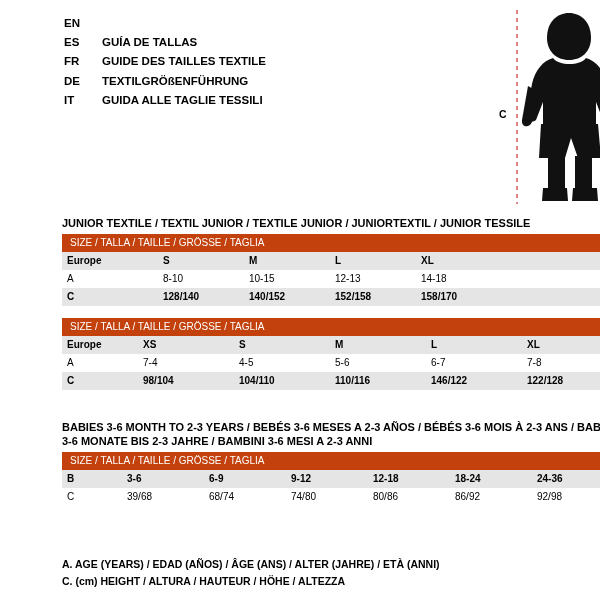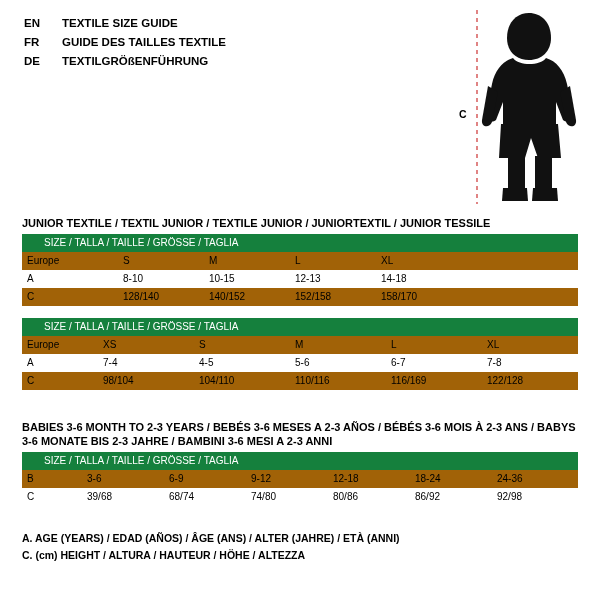--- a/index.html
+++ b/index.html
@@ -4,21 +4,21 @@
 <style>
   html,body{margin:0;padding:0;}
   body{
     width:600px;height:600px;
     background:#ffffff;
     font-family:"Liberation Sans", sans-serif;
     color:#000000;
     overflow:hidden;
     position:relative;
   }
-  .page{position:relative;width:516px;height:600px;}
+  .page{position:relative;width:516px;height:600px;margin-left:40px;}
 
   
   .langs{
     position:absolute;left:24px;top:14px;
     font-size:11.5px;font-weight:bold;
     line-height:19.2px;
   }
   .lang-row{display:flex;}
   .lang-code{width:38px;flex:0 0 38px;}
   .lang-text{white-space:nowrap;}
@@ -44,52 +44,59 @@
     table-layout:fixed;
   }
   table.size td{
     font-size:10px;
     padding:3px 0 3px 5px;
     line-height:12px;
     vertical-align:middle;
     white-space:nowrap;
   }
   tr.hdr td{
-    background:#15803d;
+    background:#c2410c;
     color:#ffffff;
     font-size:10px;
     font-weight:normal;
-    padding:3px 0 3px 22px;
-  }
-  tr.shade td{background:#a16207;}
+    padding:3px 0 3px 8px;
+  }
+  tr.shade td{background:#e5e5e5;font-weight:bold;}
   tr.plain td{background:#ffffff;}
 
   
   .notes{
-    position:absolute;left:22px;top:530px;
+    position:absolute;left:22px;top:556px;
     font-size:10.5px;font-weight:bold;line-height:16.5px;
   }
 </style>
 </head>
 <body>
 
 <div class="page">
 
   <div class="langs">
     <div class="lang-row">
       <span class="lang-code">EN</span>
-      <span class="lang-text">TEXTILE SIZE GUIDE</span>
+    </div>
+    <div class="lang-row">
+      <span class="lang-code">ES</span>
+      <span class="lang-text">GUÍA DE TALLAS</span>
     </div>
     <div class="lang-row">
       <span class="lang-code">FR</span>
       <span class="lang-text">GUIDE DES TAILLES TEXTILE</span>
     </div>
     <div class="lang-row">
       <span class="lang-code">DE</span>
       <span class="lang-text">TEXTILGRÖßENFÜHRUNG</span>
+    </div>
+    <div class="lang-row">
+      <span class="lang-code">IT</span>
+      <span class="lang-text">GUIDA ALLE TAGLIE TESSILI</span>
     </div>
   </div>
 
   <div class="figure-area">
     <svg width="135" height="200" viewBox="0 0 135 200">
 
       <line x1="22" y1="2" x2="22" y2="196" stroke="#cc3333" stroke-width="1.2" stroke-dasharray="4,4"></line>
 
       <path d="M52 30 C52 14 62 5 74 5 C86 5 96 14 96 30 C96 43 87 52 74 52 C61 52 52 43 52 30 Z" fill="#111111"></path>
 
@@ -185,21 +192,21 @@
           <td>4-5</td>
           <td>5-6</td>
           <td>6-7</td>
           <td>7-8</td>
         </tr>
         <tr class="shade">
           <td>C</td>
           <td>98/104</td>
           <td>104/110</td>
           <td>110/116</td>
-          <td>116/169</td>
+          <td>146/122</td>
           <td>122/128</td>
         </tr>
       </tbody>
     </table>
   </div>
 
   <div class="section" style="top:420px;">
     <div class="sec-title">BABIES 3-6 MONTH TO 2-3 YEARS / BEBÉS 3-6 MESES A 2-3 AÑOS / BÉBÉS 3-6 MOIS À 2-3 ANS / BABYS 3-6 MONATE BIS 2-3 JAHRE / BAMBINI 3-6 MESI A 2-3 ANNI</div>
     <table class="size">
       <colgroup>

